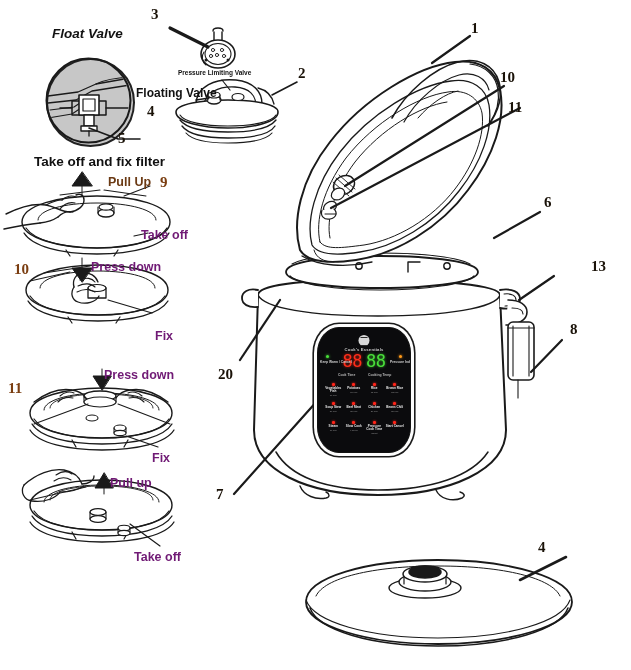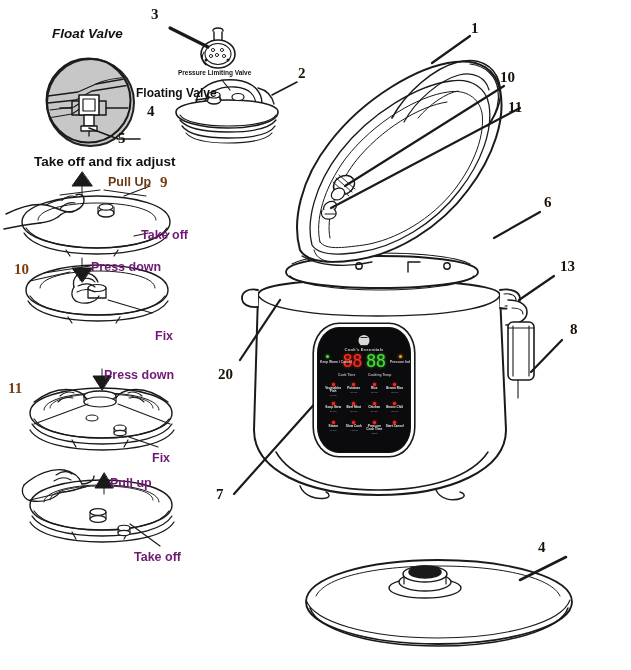--- a/index.html
+++ b/index.html
@@ -482,37 +482,37 @@
 
   <div class="txt hdr" style="left:52px;top:27px;font-style:italic;">Float Valve</div>
   <div class="txt callout" style="left:118px;top:131px;">5</div>
 
   <div class="txt callout" style="left:151px;top:7px;">3</div>
   <div class="txt tiny" style="left:178px;top:70px;">Pressure Limiting Valve</div>
   <div class="txt vlabel" style="left:136px;top:87px;">Floating Valve</div>
   <div class="txt callout" style="left:147px;top:104px;">4</div>
   <div class="txt callout" style="left:298px;top:66px;">2</div>
 
-  <div class="txt hdr" style="left:34px;top:155px;">Take off and fix adjust</div>
+  <div class="txt hdr" style="left:34px;top:155px;">Take off and fix filter</div>
   <div class="txt sub" style="left:108px;top:176px;color:#6b3a14;">Pull Up</div>
   <div class="txt callout" style="left:160px;top:175px;color:#7a3d10;">9</div>
   <div class="txt sub" style="left:141px;top:229px;">Take off</div>
   <div class="txt callout" style="left:14px;top:262px;color:#7a3d10;">10</div>
   <div class="txt sub" style="left:91px;top:261px;">Press down</div>
   <div class="txt sub" style="left:155px;top:330px;">Fix</div>
 
   <div class="txt sub" style="left:104px;top:369px;">Press down</div>
   <div class="txt callout" style="left:8px;top:381px;color:#7a3d10;">11</div>
   <div class="txt sub" style="left:152px;top:452px;">Fix</div>
   <div class="txt sub" style="left:110px;top:477px;">Pull up</div>
   <div class="txt sub" style="left:134px;top:551px;">Take off</div>
 
   <div class="txt callout" style="left:471px;top:21px;">1</div>
   <div class="txt callout" style="left:500px;top:70px;">10</div>
   <div class="txt callout" style="left:508px;top:100px;">11</div>
   <div class="txt callout" style="left:544px;top:195px;">6</div>
-  <div class="txt callout" style="left:560px;top:259px;text-align:right;">13</div>
+  <div class="txt callout" style="left:591px;top:259px;text-align:right;">13</div>
   <div class="txt callout" style="left:570px;top:322px;">8</div>
   <div class="txt callout" style="left:218px;top:367px;">20</div>
   <div class="txt callout" style="left:216px;top:487px;">7</div>
   <div class="txt callout" style="left:538px;top:540px;">4</div>
 
 </div>
 
 </body></html>

